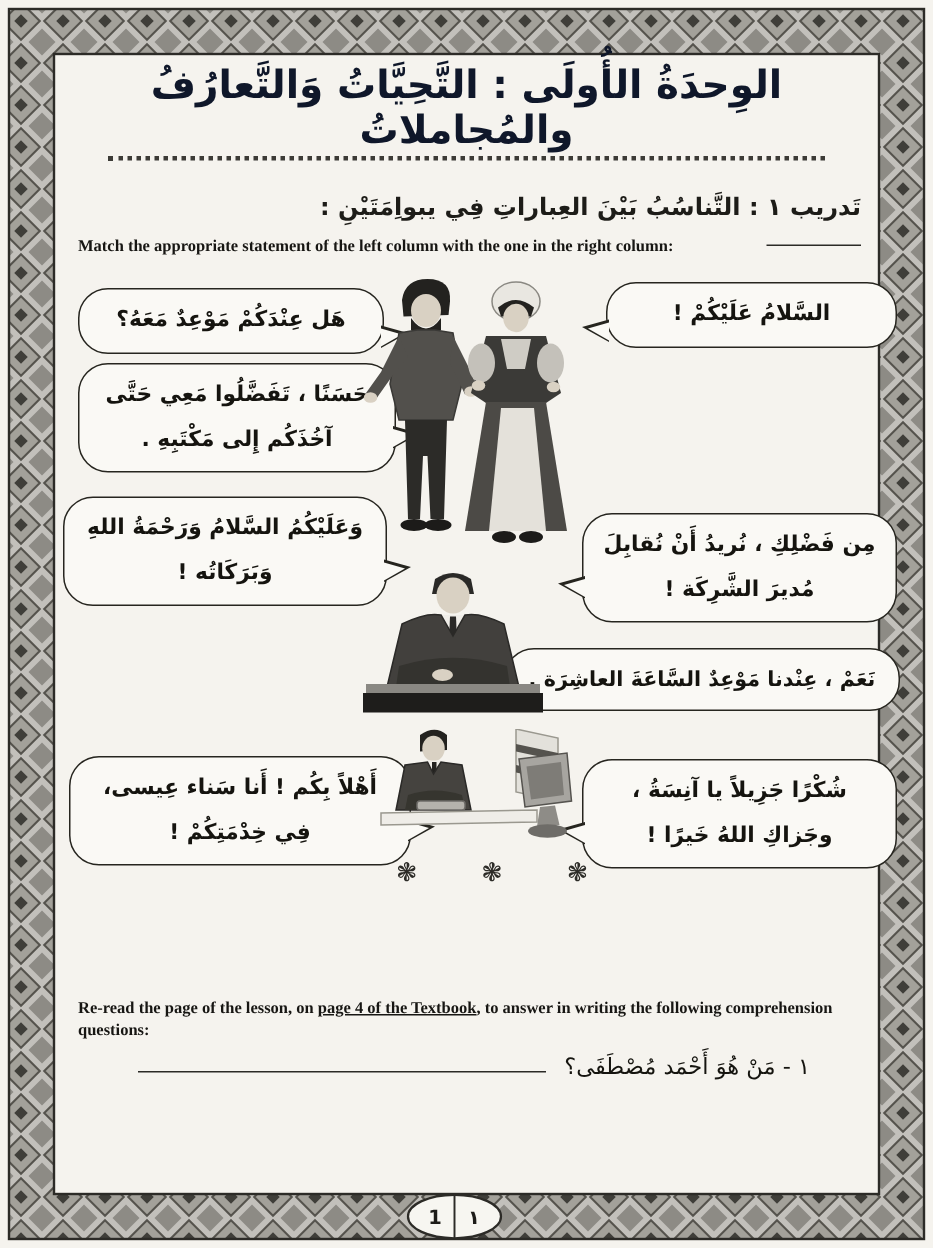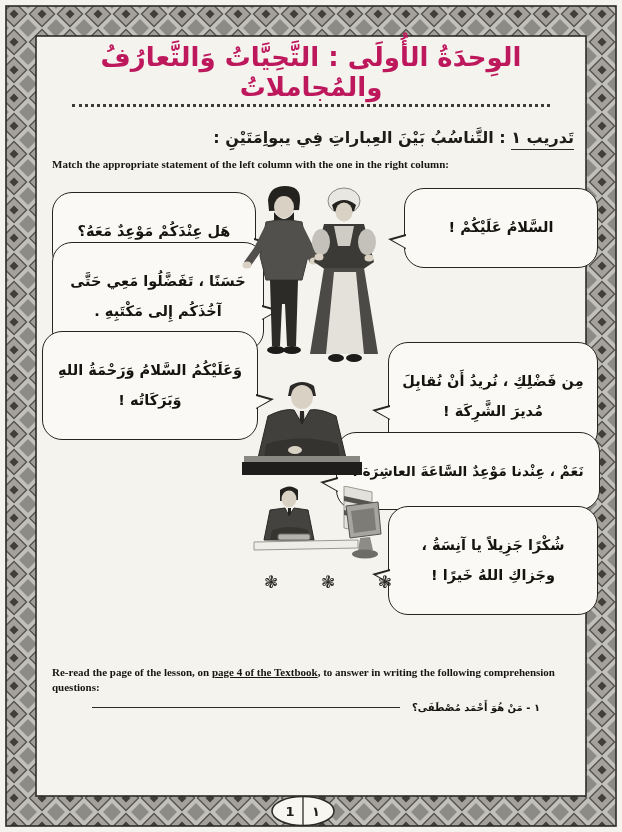--- a/index.html
+++ b/index.html
@@ -2,56 +2,56 @@
 <html><head>
 <meta charset="utf-8">
 <style>
   html,body{margin:0;padding:0;background:#e9e7e2;}
   .page{position:relative;width:622px;height:832px;background:#f5f3ee;overflow:hidden;
         font-family:"DejaVu Sans",sans-serif;color:#25241f;}
   .border-svg{position:absolute;left:0;top:0;width:622px;height:832px;}
   .content{position:absolute;left:36px;top:36px;width:550px;height:760px;}
 
   .title{position:absolute;top:6px;left:0;width:100%;text-align:center;direction:rtl;
-         font-weight:bold;font-size:26px;letter-spacing:-0.5px;color:#be185d;}
+         font-weight:bold;font-size:26px;letter-spacing:-0.5px;color:#0f172a;}
   .title-dots{position:absolute;top:68px;left:36px;width:478px;height:0;
          border-bottom:3px dotted #3c3b36;}
 
   .ex-head{position:absolute;direction:rtl;text-align:right;font-weight:bold;
          font-size:16px;color:#1d1c18;line-height:2.0;}
   .ex1-head{top:86px;right:12px;}
   .ex2-head{top:556px;right:12px;left:10px;font-size:15.5px;}
-  .u-label{border-bottom:1.6px solid #2b2a26;padding-bottom:2px;}
+  .u-label{border-bottom:1.6px solid #2b2a26;padding-bottom:16px;}
   .u-word{text-decoration:underline;}
 
   .eng{position:absolute;font-family:"Liberation Serif",serif;font-weight:bold;
        font-size:11px;line-height:1.35;color:#171613;}
   .eng1{top:121px;left:16px;width:522px;}
   .eng2{top:629px;left:16px;width:512px;}
   .eng u{text-decoration:underline;}
 
   .bubble{position:absolute;background:#faf9f5;border:1.6px solid #26251f;
-          border-radius:20px;padding:24px 13px;direction:rtl;text-align:center;
+          border-radius:20px;padding:6px 13px;direction:rtl;text-align:center;
           font-weight:bold;font-size:14.5px;line-height:2.05;color:#15140f;}
   .tail{position:absolute;width:0;height:0;}
   .b-left .tail-o{right:-17px;top:58%;border-top:5px solid transparent;
           border-bottom:10px solid transparent;border-left:18px solid #26251f;}
   .b-left .tail-i{right:-13px;top:calc(58% + 2px);border-top:4px solid transparent;
           border-bottom:8px solid transparent;border-left:14px solid #faf9f5;}
   .b-right .tail-o{left:-17px;top:58%;border-top:5px solid transparent;
           border-bottom:10px solid transparent;border-right:18px solid #26251f;}
   .b-right .tail-i{left:-13px;top:calc(58% + 2px);border-top:4px solid transparent;
           border-bottom:8px solid transparent;border-right:14px solid #faf9f5;}
 
   .illu{position:absolute;}
   .ornaments{position:absolute;left:228px;top:536px;width:128px;display:flex;
          justify-content:space-between;font-size:17px;color:#2c2b27;}
 
   .q-row{position:absolute;top:666px;left:56px;width:448px;display:flex;direction:rtl;
-         align-items:flex-end;font-weight:bold;font-size:10px;color:#15140f;}
+         align-items:flex-end;font-weight:normal;font-size:15px;color:#15140f;}
   .answer-line{flex:1;border-bottom:1.6px solid #2b2a26;margin:0 12px 5px 0;height:0;}
 </style>
 </head>
 <body>
 
 <div class="page">
 
   <svg class="border-svg" xmlns="http://www.w3.org/2000/svg">
     <defs>
       <pattern id="bp" width="28" height="28" patternUnits="userSpaceOnUse">
@@ -88,20 +88,25 @@
       <span class="tail tail-o"></span>
       <span class="tail tail-i"></span>
     </div>
     <div class="bubble b-left" style="left:16px;top:206px;width:184px">
       <span>حَسَنًا ، تَفَضَّلُوا مَعِي حَتَّى آخُذَكُم إِلى مَكْتَبِهِ .</span>
       <span class="tail tail-o"></span>
       <span class="tail tail-i"></span>
     </div>
     <div class="bubble b-left" style="left:6px;top:295px;width:188px">
       <span>وَعَلَيْكُمُ السَّلامُ وَرَحْمَةُ اللهِ وَبَرَكَاتُه !</span>
+      <span class="tail tail-o"></span>
+      <span class="tail tail-i"></span>
+    </div>
+    <div class="bubble b-left" style="left:10px;top:468px;width:200px">
+      <span>أَهْلاً بِكُم ! أَنا سَناء عِيسى، فِي خِدْمَتِكُمْ !</span>
       <span class="tail tail-o"></span>
       <span class="tail tail-i"></span>
     </div>
 
     <div class="bubble b-right" style="left:368px;top:152px;width:166px">
       <span>السَّلامُ عَلَيْكُمْ !</span>
       <span class="tail tail-o"></span>
       <span class="tail tail-i"></span>
     </div>
     <div class="bubble b-right" style="left:352px;top:306px;width:182px">

